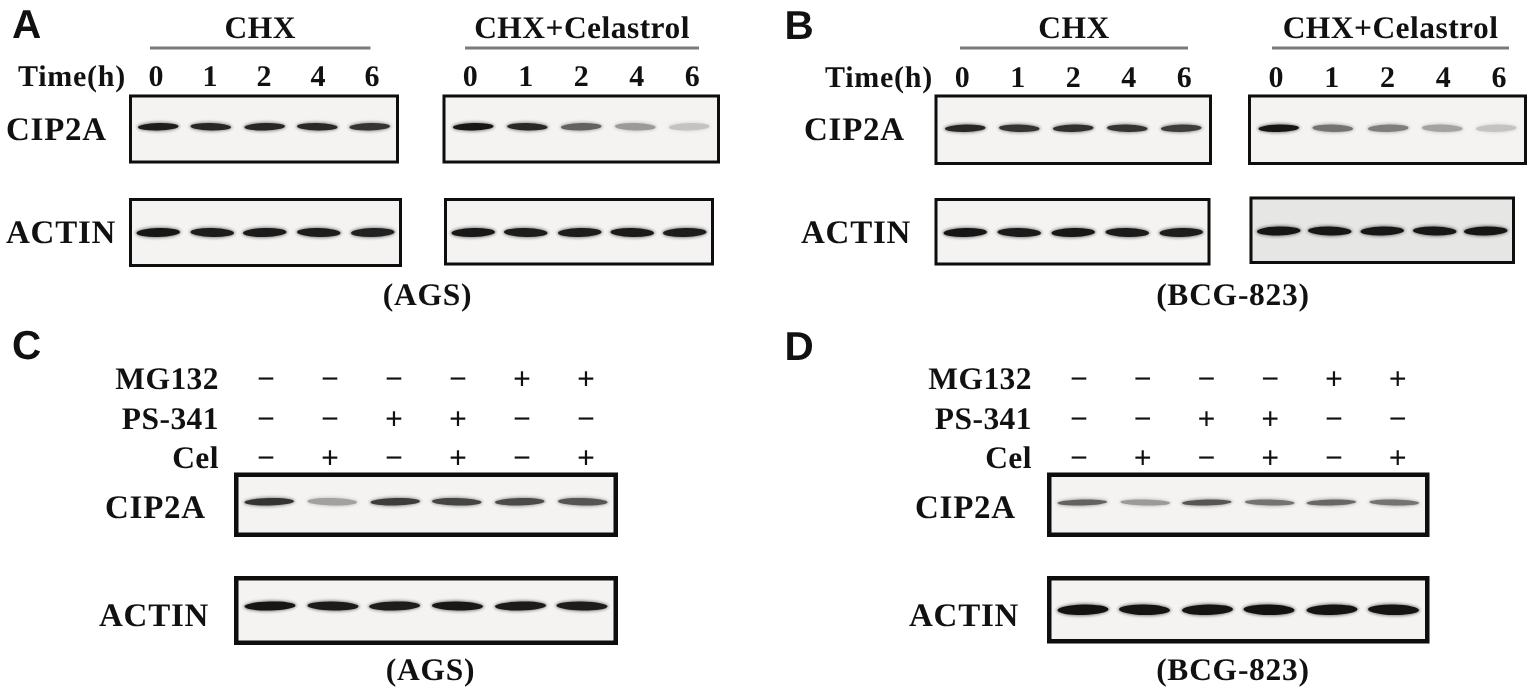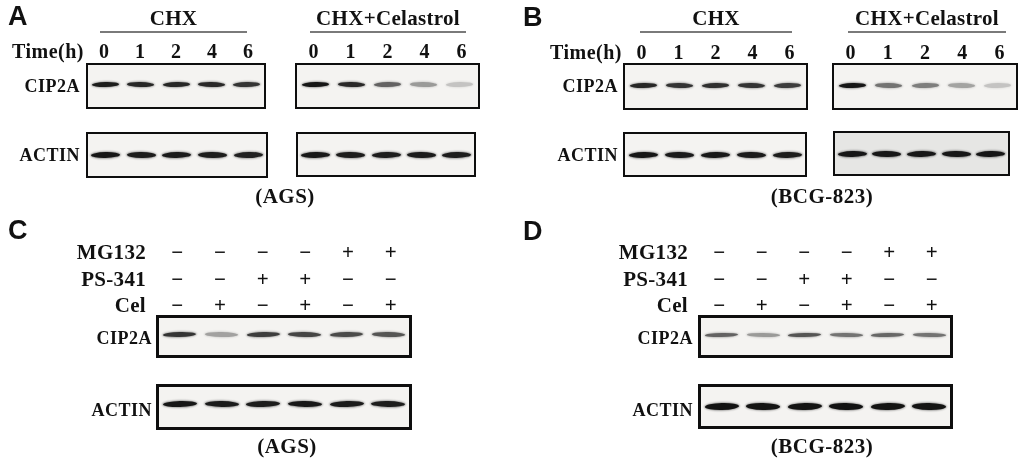--- a/index.html
+++ b/index.html
@@ -25,22 +25,22 @@
   .lanes span {
     flex:1; text-align:center; font-weight:bold;
     font-size:20px; line-height:20px;
   }
   .sign-row span { font-size:21px; line-height:26px; }
   .treat-label {
     position:absolute; font-weight:bold; font-size:21px; line-height:26px;
     text-align:right; letter-spacing:.3px;
   }
   .blot-label {
-    position:absolute; font-weight:bold; font-size:18px; line-height:24px;
-    text-align:right; letter-spacing:.5px;
+    position:absolute; font-weight:bold; font-size:22px; line-height:24px;
+    letter-spacing:.5px;
   }
   .cell-line {
     position:absolute; font-weight:bold; font-size:21px; line-height:21px;
     text-align:center; letter-spacing:.5px;
   }
   .blot-box {
     position:absolute; display:flex;
     border:2px solid #0e0e0e; background:#f4f3f1;
   }
   .blot-box.thick { border-width:3px; }

